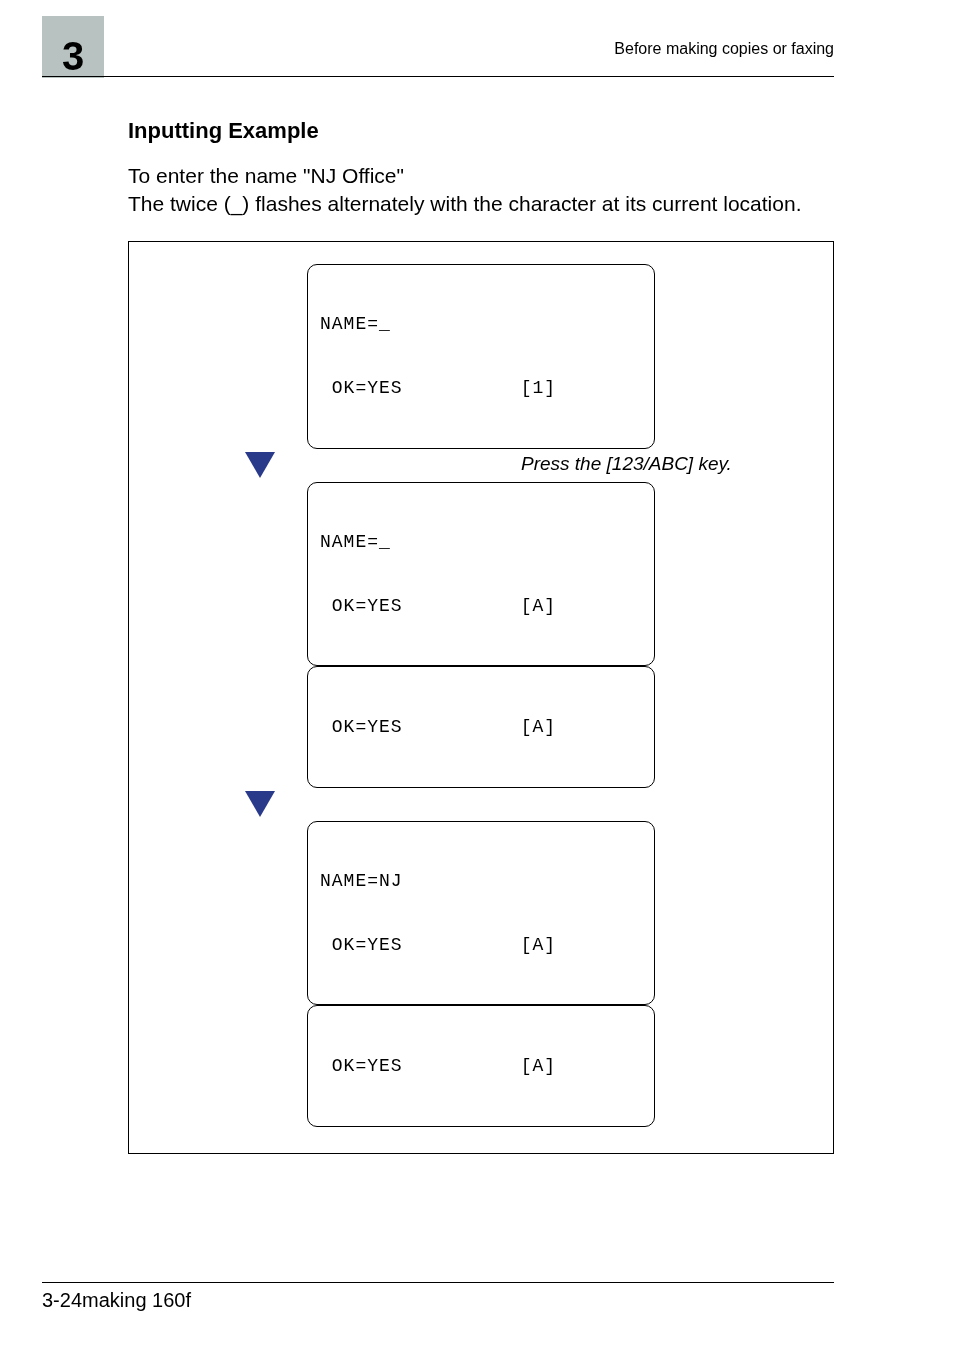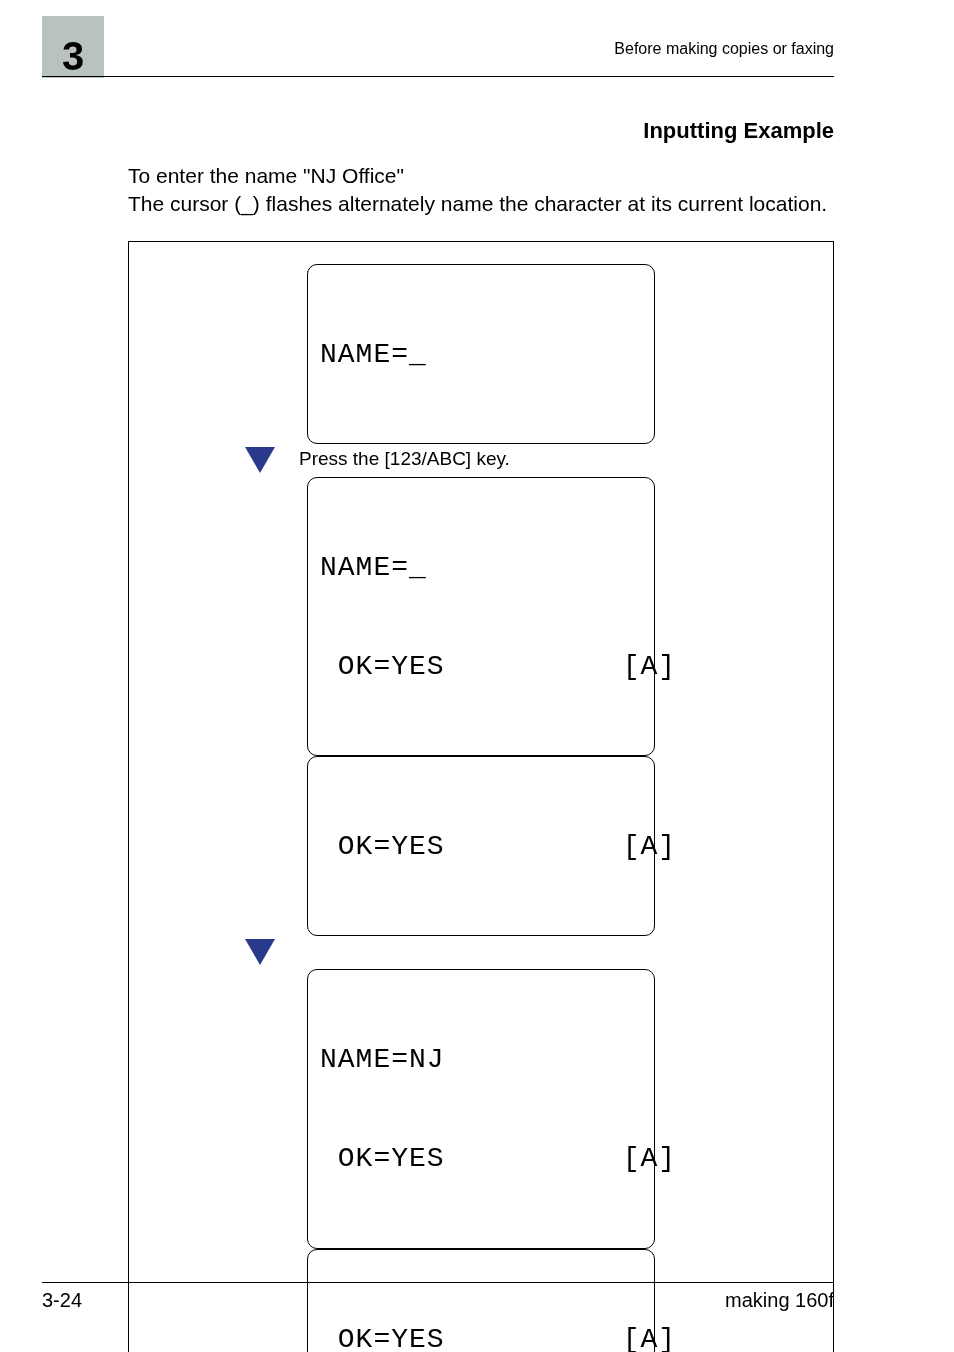--- a/index.html
+++ b/index.html
@@ -50,21 +50,20 @@
     position: absolute;
     top: 112px;
     left: 128px;
     right: 120px;
   }
   .heading {
     font-weight: bold;
     font-size: 22px;
     margin-top: 6px;
     margin-bottom: 18px;
-    text-align: right;
   }
   .body-text {
     font-size: 21px;
     line-height: 1.35;
     margin-bottom: 22px;
   }
   .figure-box {
     border: 1px solid #000;
     width: 706px;
     padding: 22px 12px 26px 12px;
@@ -74,34 +73,35 @@
     flex-direction: column;
     align-items: center;
     width: 100%;
   }
   .lcd {
     border: 1px solid #000;
     border-radius: 10px;
     width: 348px;
     padding: 7px 12px 6px 12px;
     font-family: "Courier New", monospace;
-    font-size: 28px;
+    font-size: 18px;
     line-height: 1.18;
     letter-spacing: 1px;
     white-space: pre;
   }
   .lcd .l1 { display: block; }
   .lcd .l2 { display: block; }
   .step-row {
     display: flex;
     align-items: center;
     width: 100%;
-    justify-content: flex-start;
+    justify-content: space-between;
     padding: 3px 0 4px 0;
     min-height: 32px;
+    font-style: italic;
   }
   .arrow-col {
     width: 158px;
     display: flex;
     justify-content: flex-end;
     padding-right: 24px;
   }
   .arrow-svg { width: 30px; height: 26px; display: block; }
   .caption {
     font-size: 19px;
@@ -111,47 +111,48 @@
   }
   .footer {
     position: absolute;
     left: 42px;
     right: 120px;
     bottom: 40px;
     border-top: 1px solid #000;
     font-size: 20px;
     padding-top: 6px;
     display: flex;
-    justify-content: space-between;
+    justify-content: flex-start;
   }
 </style>
 </head>
 <body>
 
 <div class="page">
 
   <div class="chapter-tab">
     <span>3</span>
   </div>
 
   <div class="header-right">Before making copies or faxing</div>
   <div class="header-line"></div>
 
   <div class="content">
     <div class="heading">Inputting Example</div>
     <div class="body-text">
       <span>To enter the name "NJ Office"</span><br>
-      <span>The cursor (_) flashes alternately name the character at its current location.</span>
+      <span>The twice (_) flashes alternately with the character at its current location.</span>
     </div>
 
     <div class="figure-box">
       <div class="flow">
 
         <div class="lcd">
           <span class="l1">NAME=_</span>
+          <span class="l2"> OK=YES          [1]</span>
         </div>
         <div class="step-row">
           <div class="arrow-col">
             <svg class="arrow-svg" viewBox="0 0 30 26">
                 <polygon points="0,0 30,0 15,26" fill="#2a3a8a"></polygon>
               </svg>
           </div>
           <div class="caption">Press the [123/ABC] key.</div>
         </div>
 

